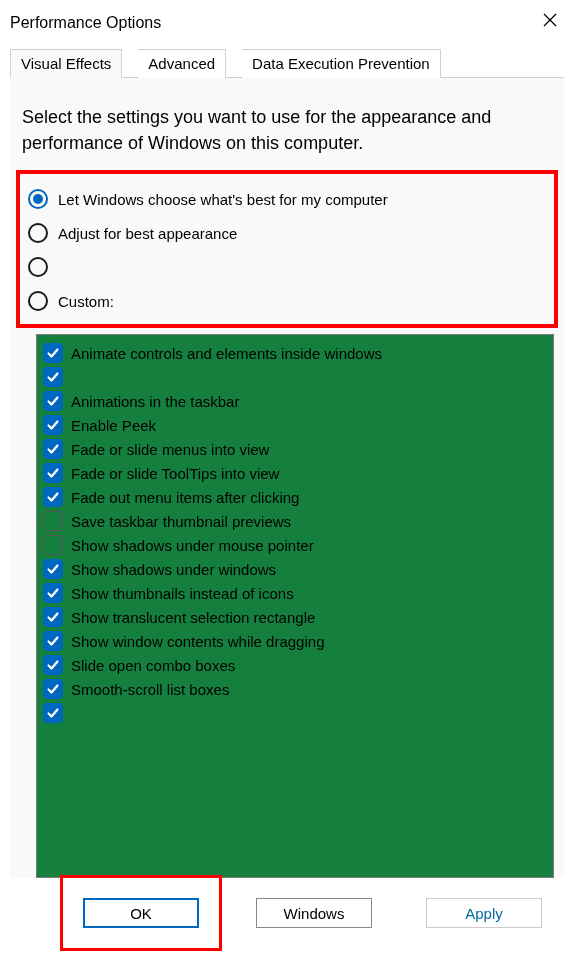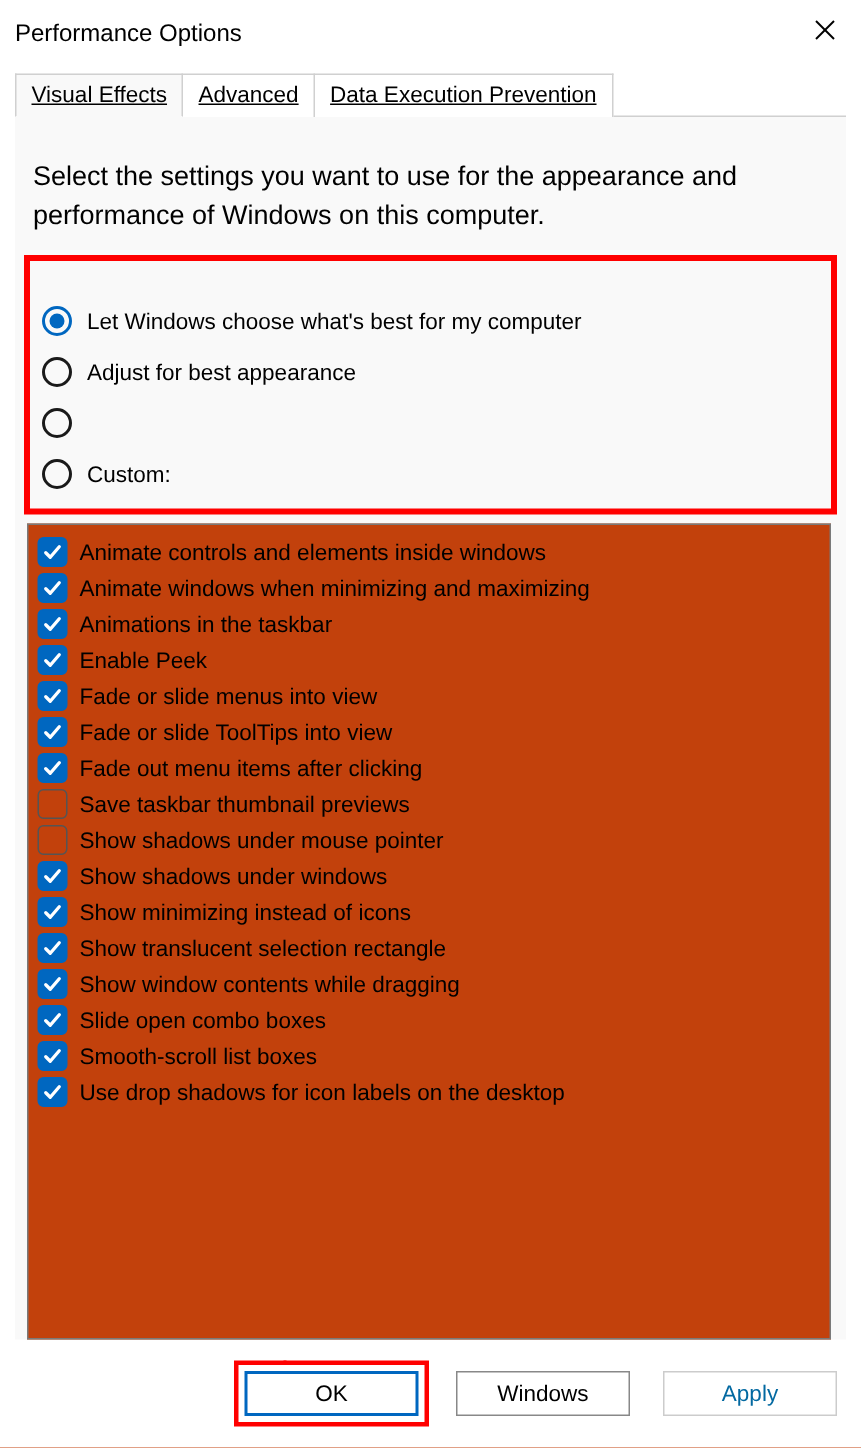--- a/index.html
+++ b/index.html
@@ -32,46 +32,45 @@
     .tabs {
       display: flex;
       margin: 10px 10px 0 10px;
       border-bottom: 1px solid #d0d0d0;
     }
     .tab {
       padding: 5px 10px;
       border: 1px solid #d0d0d0;
       border-bottom: none;
       background: #ffffff;
-      margin-right: 0;
+      margin-right: 16px;
       cursor: pointer;
       position: relative;
       top: 1px;
       font-size: 15px;
-      text-decoration: underline;
     }
     .tab.active {
       background: #f9f9f9;
       border-bottom: 1px solid #f9f9f9;
     }
     .tab + .tab { border-left: none; }
     .panel {
       background: #f9f9f9;
       border: 0;
       margin: 0 10px;
       padding: 0;
     }
     .intro {
       padding: 26px 12px 14px 12px;
       font-size: 18px;
       line-height: 1.45;
     }
     .red-box {
       border: 4px solid #ff0000;
-      padding: 23px 8px 6px 8px;
+      padding: 8px 8px 6px 8px;
       margin: 0 6px 0 6px;
     }
     .radio-row {
       display: flex;
       align-items: center;
       gap: 10px;
       padding: 7px 0;
       cursor: pointer;
     }
     .radio {
@@ -85,22 +84,22 @@
       border-color: #0067c0;
     }
     .radio.checked::after {
       content: "";
       width: 10px; height: 10px;
       background: #0067c0;
       border-radius: 50%;
     }
     .checklist {
       border: 1px solid #7a7a7a;
-      background: #c2410c;
-      margin: 6px 10px 0 8px;
+      background: #15803d;
+      margin: 6px 10px 0 26px;
       padding: 6px 6px;
       height: 544px;
       overflow: auto;
     }
     .check-row {
       display: flex;
       align-items: center;
       gap: 8px;
       padding: 2px 0;
       cursor: pointer;
@@ -129,21 +128,21 @@
     }
     .button-row {
       position: absolute;
       bottom: 14px;
       right: 12px;
       display: flex;
       gap: 14px;
       align-items: center;
     }
     .btn-wrap {
-      padding: 4px;
+      padding: 20px;
     }
     .btn-wrap.highlight {
       border: 3px solid #ff0000;
     }
     .btn {
       width: 116px;
       height: 30px;
       border: 1px solid #888;
       background: #ffffff;
       font-size: 15px;
@@ -209,21 +208,20 @@
             </svg>
           </div>
           <span>Animate controls and elements inside windows</span>
         </div>
         <div class="check-row">
           <div class="checkbox checked">
             <svg viewBox="0 0 14 14">
               <polyline points="2.5,7.5 5.5,10.5 11.5,3.5" fill="none" stroke="#fff" stroke-width="2.2" stroke-linecap="round" stroke-linejoin="round"></polyline>
             </svg>
           </div>
-          <span>Animate windows when minimizing and maximizing</span>
         </div>
         <div class="check-row">
           <div class="checkbox checked">
             <svg viewBox="0 0 14 14">
               <polyline points="2.5,7.5 5.5,10.5 11.5,3.5" fill="none" stroke="#fff" stroke-width="2.2" stroke-linecap="round" stroke-linejoin="round"></polyline>
             </svg>
           </div>
           <span>Animations in the taskbar</span>
         </div>
         <div class="check-row">
@@ -273,21 +271,21 @@
             </svg>
           </div>
           <span>Show shadows under windows</span>
         </div>
         <div class="check-row">
           <div class="checkbox checked">
             <svg viewBox="0 0 14 14">
               <polyline points="2.5,7.5 5.5,10.5 11.5,3.5" fill="none" stroke="#fff" stroke-width="2.2" stroke-linecap="round" stroke-linejoin="round"></polyline>
             </svg>
           </div>
-          <span>Show minimizing instead of icons</span>
+          <span>Show thumbnails instead of icons</span>
         </div>
         <div class="check-row">
           <div class="checkbox checked">
             <svg viewBox="0 0 14 14">
               <polyline points="2.5,7.5 5.5,10.5 11.5,3.5" fill="none" stroke="#fff" stroke-width="2.2" stroke-linecap="round" stroke-linejoin="round"></polyline>
             </svg>
           </div>
           <span>Show translucent selection rectangle</span>
         </div>
         <div class="check-row">
@@ -313,21 +311,20 @@
             </svg>
           </div>
           <span>Smooth-scroll list boxes</span>
         </div>
         <div class="check-row">
           <div class="checkbox checked">
             <svg viewBox="0 0 14 14">
               <polyline points="2.5,7.5 5.5,10.5 11.5,3.5" fill="none" stroke="#fff" stroke-width="2.2" stroke-linecap="round" stroke-linejoin="round"></polyline>
             </svg>
           </div>
-          <span>Use drop shadows for icon labels on the desktop</span>
         </div>
       </div>
 </div>
 
 <div class="red-dot"></div>
 
 <div class="button-row">
   <div class="btn-wrap highlight">
     <div class="btn primary">OK</div>
   </div>

